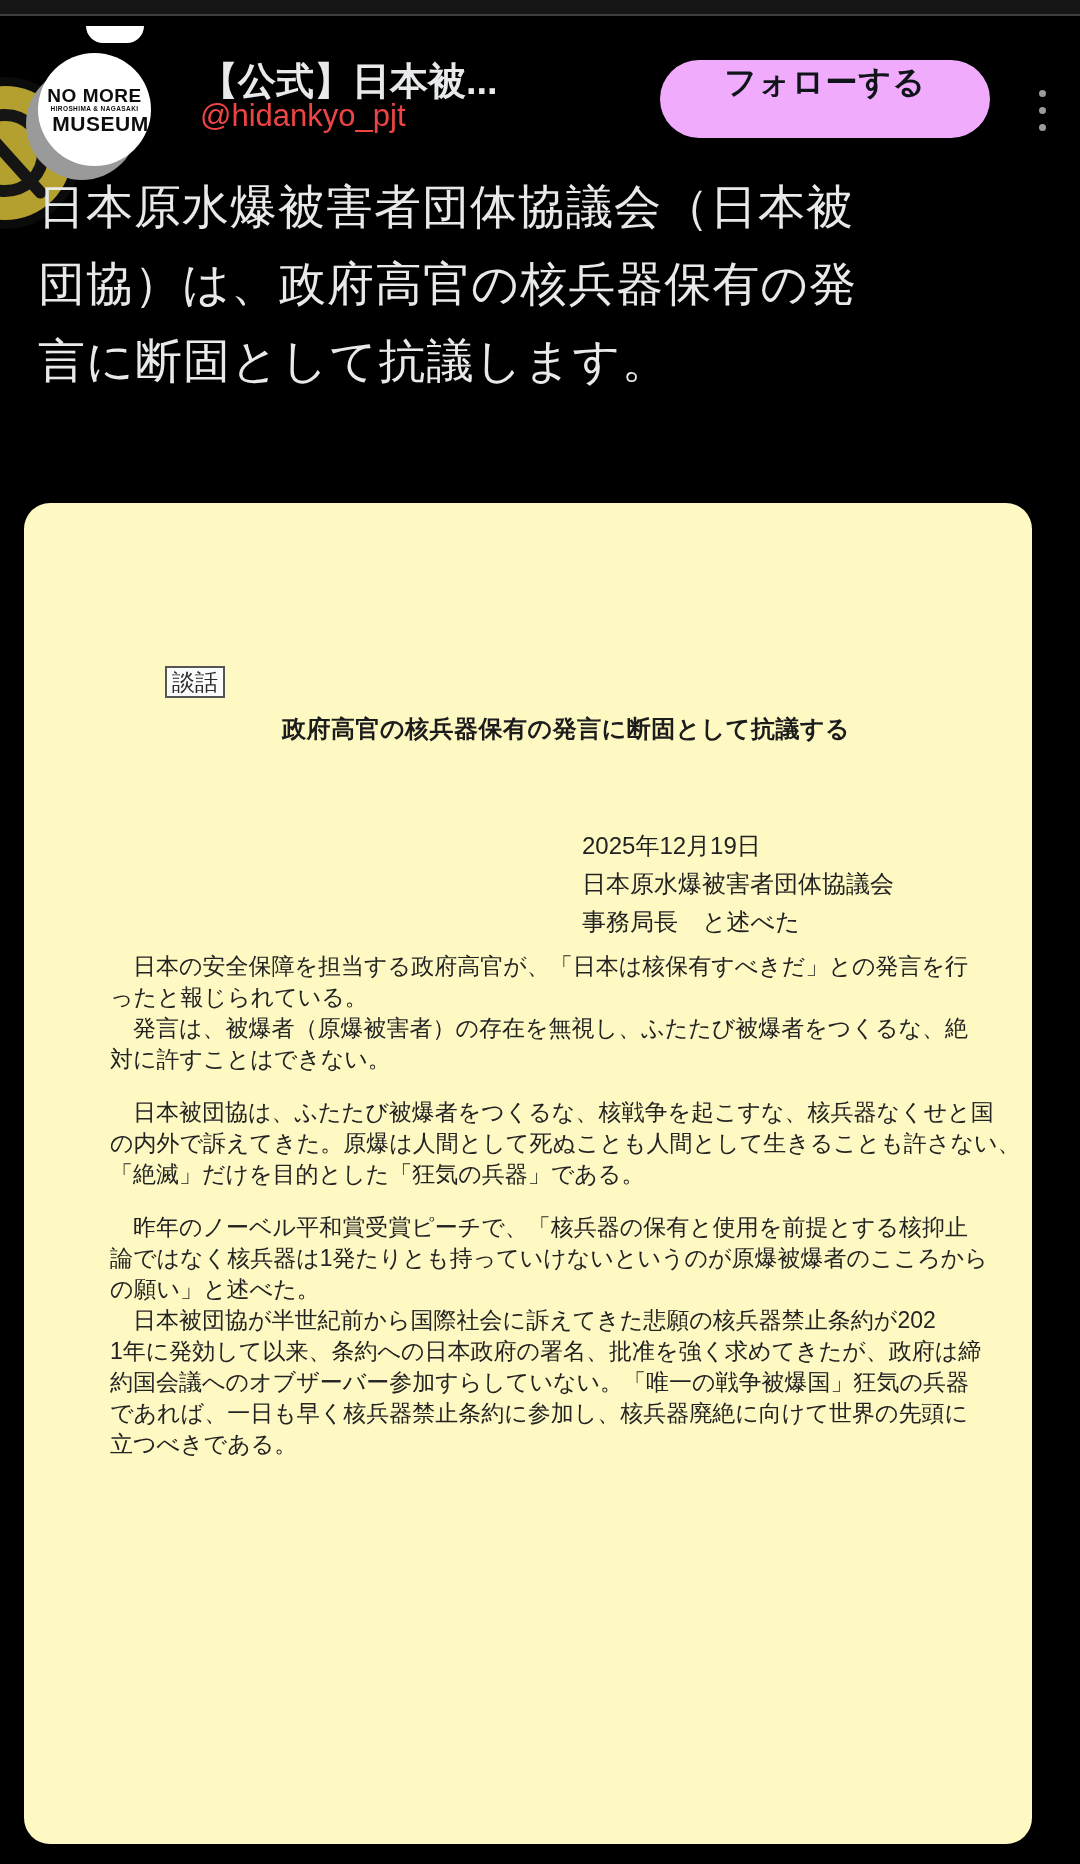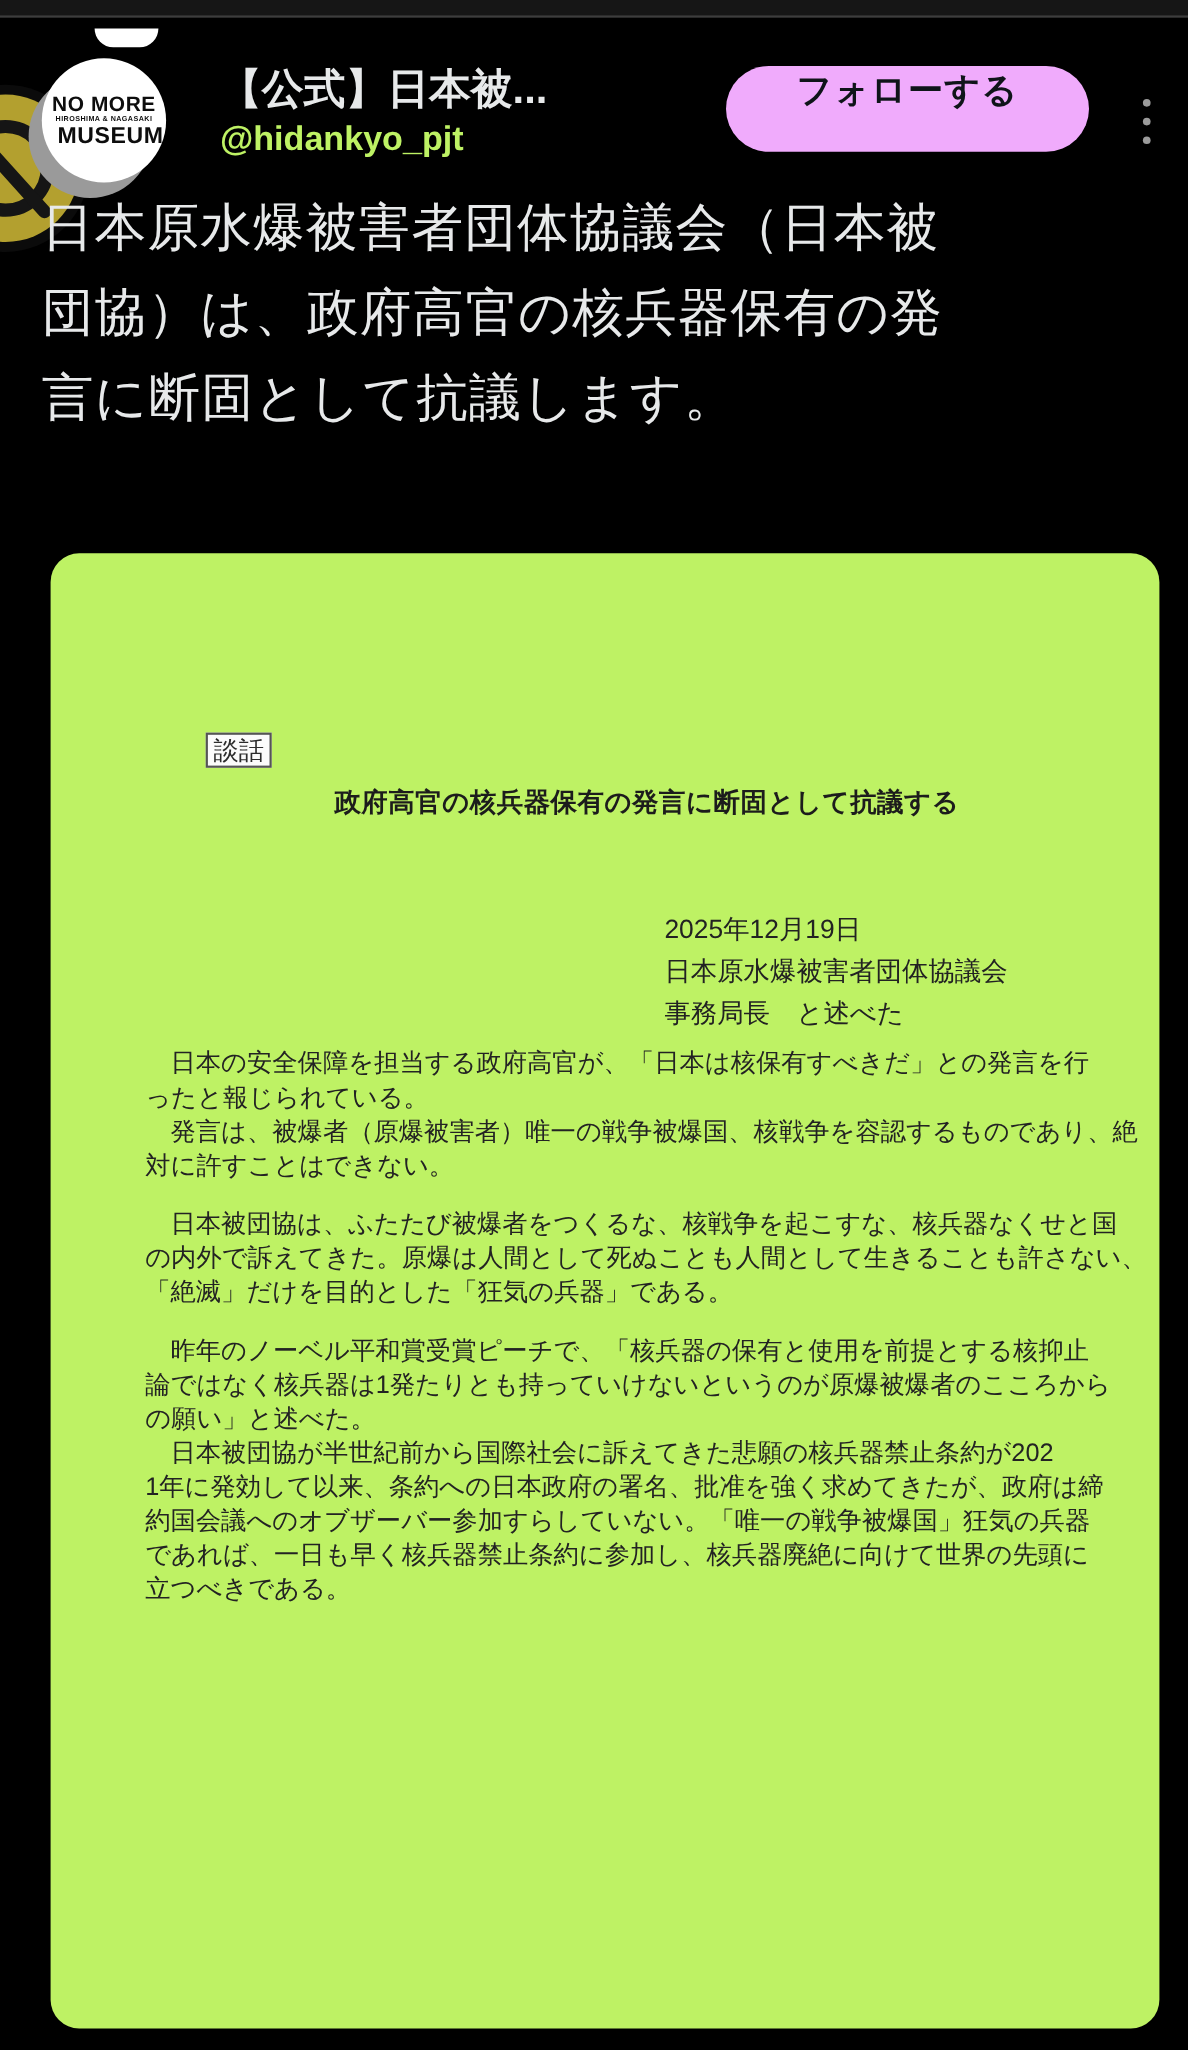--- a/index.html
+++ b/index.html
@@ -23,37 +23,37 @@
   .gray-disc{position:absolute;left:26px;top:68px;width:112px;height:112px;
     border-radius:50%;background:#9a9a9a;}
   .avatar{position:absolute;left:38px;top:53px;width:113px;height:113px;
     border-radius:50%;background:#fff;display:flex;flex-direction:column;
     align-items:center;justify-content:center;text-align:center;cursor:pointer;}
   .avatar .l1{font-size:19px;font-weight:800;color:#0d0d0d;letter-spacing:.5px;line-height:19px;}
   .avatar .l2{font-size:6.5px;font-weight:700;color:#0d0d0d;letter-spacing:.4px;line-height:8px;}
   .avatar .l3{font-size:21px;font-weight:800;color:#0d0d0d;letter-spacing:.5px;line-height:21px;margin-left:12px;}
   .display-name{position:absolute;left:200px;top:56px;font-size:38px;font-weight:700;
     color:#e7e9ea;white-space:nowrap;cursor:pointer;}
-  .handle{position:absolute;left:200px;top:108px;font-size:31px;font-weight:700;
-    color:#bef264;white-space:nowrap;}
+  .handle{position:absolute;left:200px;top:98px;font-size:31px;font-weight:400;
+    color:#ef4444;white-space:nowrap;}
   .follow-btn{position:absolute;left:660px;top:60px;width:330px;height:78px;
     background:#f0abfc;border:none;border-radius:40px;display:flex;
     justify-content:center;cursor:pointer;}
   .follow-btn span{font-size:32px;font-weight:700;color:#0f1419;letter-spacing:1px;}
   .more-menu{position:absolute;left:1022px;top:68px;width:40px;height:84px;
     display:flex;flex-direction:column;align-items:center;justify-content:center;
     gap:10px;cursor:pointer;}
   .more-menu i{width:7px;height:7px;border-radius:50%;background:#9b9b9b;display:block;}
   
   .post-text{position:absolute;left:38px;top:168px;width:1010px;}
   .post-text .pline{font-size:47px;line-height:77px;font-weight:400;color:#e7e9ea;
     white-space:nowrap;letter-spacing:1px;}
   
-  .doc-card{position:absolute;left:46px;top:503px;width:1008px;height:1341px;
-    background:#bef264;border-radius:26px;overflow:hidden;cursor:pointer;}
+  .doc-card{position:absolute;left:24px;top:503px;width:1008px;height:1341px;
+    background:#fef9c3;border-radius:26px;overflow:hidden;cursor:pointer;}
   .doc-label{position:absolute;left:141px;top:163px;font-size:23px;color:#2c2c2c;
     border:2px solid #555;padding:2px 5px;line-height:24px;background:#fbfbfb;}
   .doc-title{position:absolute;left:0;top:210px;width:100%;text-align:center;
     font-size:24px;font-weight:700;color:#1c1c1c;letter-spacing:.5px;white-space:nowrap;padding-left:38px;}
   .doc-meta{position:absolute;right:138px;top:324px;text-align:left;
     font-size:24px;line-height:38px;color:#222;margin-left:32px;}
   .doc-body{position:absolute;left:86px;top:448px;width:860px;}
   .doc-block + .doc-block{margin-top:22px;}
   .doc-line{font-size:23px;line-height:31px;color:#232323;white-space:nowrap;
     letter-spacing:0;}
@@ -100,21 +100,21 @@
   <div class="doc-title">政府高官の核兵器保有の発言に断固として抗議する</div>
   <div class="doc-meta">
     <div>2025年12月19日</div>
     <div>日本原水爆被害者団体協議会</div>
     <div>事務局長　と述べた</div>
   </div>
   <div class="doc-body">
       <div class="doc-block">
         <div class="doc-line">　日本の安全保障を担当する政府高官が、「日本は核保有すべきだ」との発言を行</div>
         <div class="doc-line">ったと報じられている。</div>
-        <div class="doc-line">　発言は、被爆者（原爆被害者）唯一の戦争被爆国、核戦争を容認するものであり、絶</div>
+        <div class="doc-line">　発言は、被爆者（原爆被害者）の存在を無視し、ふたたび被爆者をつくるな、絶</div>
         <div class="doc-line">対に許すことはできない。</div>
       </div>
       <div class="doc-block">
         <div class="doc-line">　日本被団協は、ふたたび被爆者をつくるな、核戦争を起こすな、核兵器なくせと国</div>
         <div class="doc-line">の内外で訴えてきた。原爆は人間として死ぬことも人間として生きることも許さない、</div>
         <div class="doc-line">「絶滅」だけを目的とした「狂気の兵器」である。</div>
       </div>
       <div class="doc-block">
         <div class="doc-line">　昨年のノーベル平和賞受賞ピーチで、「核兵器の保有と使用を前提とする核抑止</div>
         <div class="doc-line">論ではなく核兵器は1発たりとも持っていけないというのが原爆被爆者のこころから</div>

